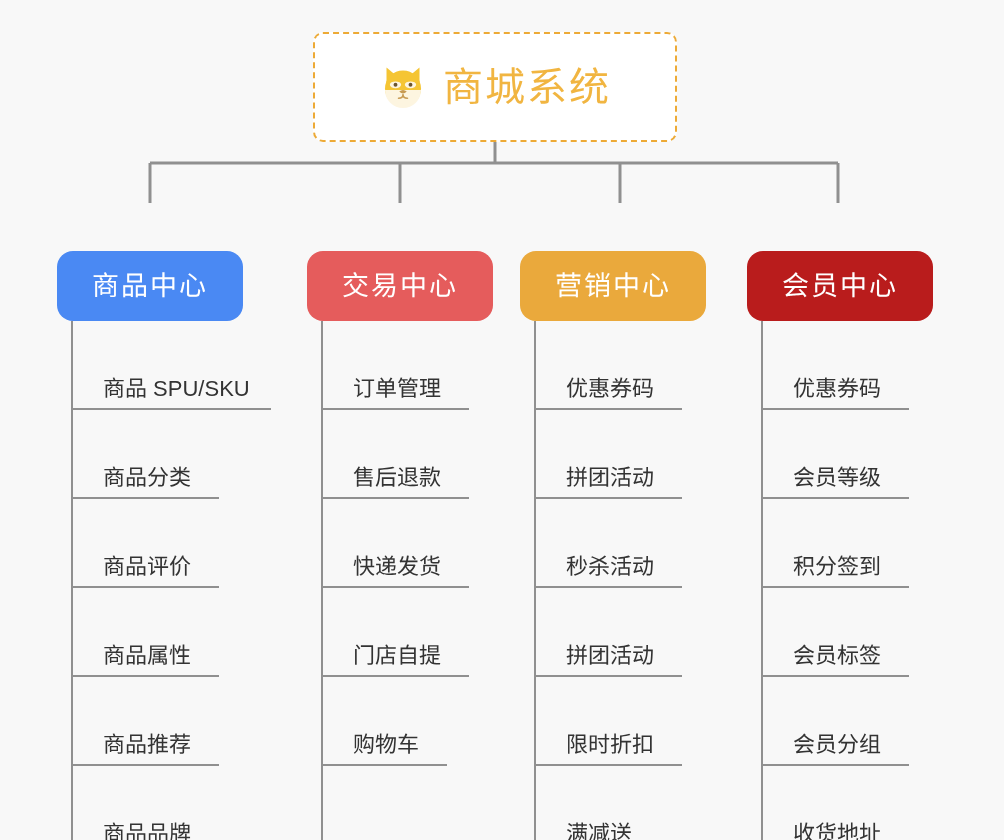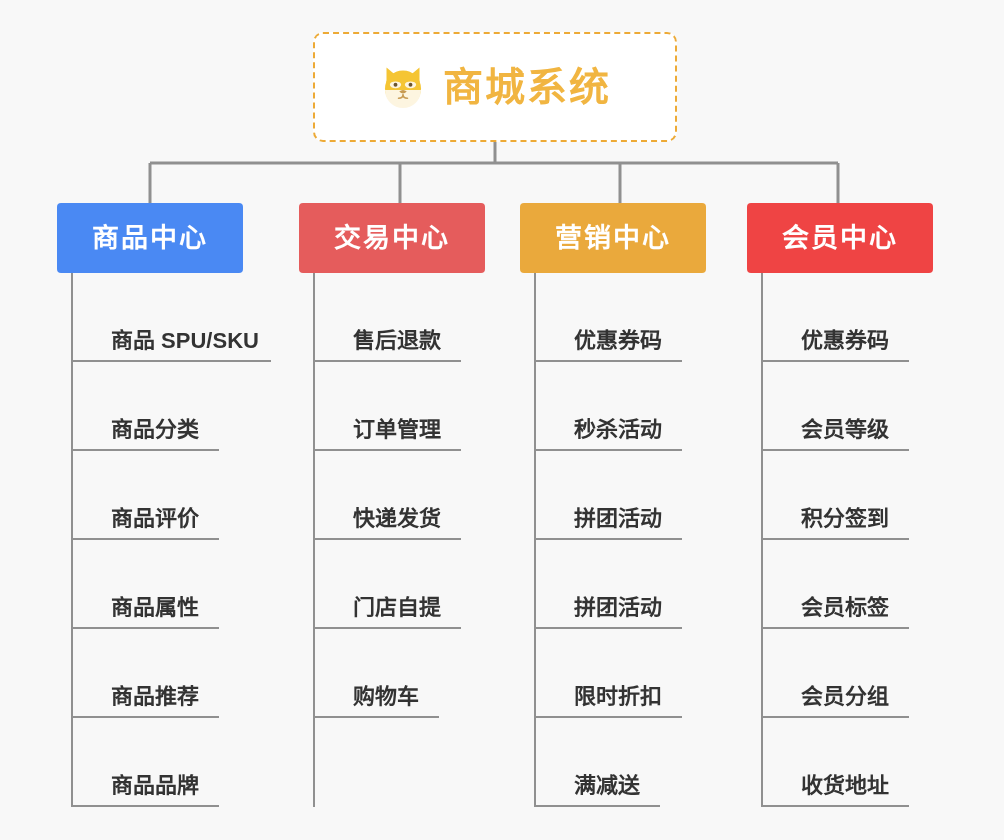--- a/index.html
+++ b/index.html
@@ -14,21 +14,20 @@
     font-family: "Liberation Sans", "DejaVu Sans", sans-serif;
     overflow: hidden;
     position: relative;
   }
 
   #mindmap {
     position: absolute;
     inset: 0;
     width: 932px;
     height: 840px;
-    font-weight: bold;
   }
 
   
   .root-node {
     position: absolute;
     left: 313px;
     top: 32px;
     width: 364px;
     height: 110px;
     background: #ffffff;
@@ -64,25 +63,26 @@
     pointer-events: none;
   }
 
   
   .branch {
     position: absolute;
     top: 203px;
   }
   .branch-head {
     height: 70px;
-    border-radius: 4px;
+    border-radius: 16px;
     display: flex;
     align-items: center;
     justify-content: center;
     box-sizing: border-box;
+    margin-top: 48px;
   }
   .branch-head-label {
     font-size: 27px;
     color: #ffffff;
     letter-spacing: 2px;
     line-height: 1;
     white-space: nowrap;
   }
 
   .leaf-list {
@@ -104,21 +104,20 @@
     box-sizing: border-box;
   }
   .leaf-label {
     position: absolute;
     left: 46px;
     bottom: 10px;
     font-size: 22px;
     color: #333333;
     white-space: nowrap;
     line-height: 1;
-    margin-left: 8px;
   }
   .leaf-underline {
     position: absolute;
     left: 14px;
     bottom: 0;
     height: 2px;
     background: #909090;
   }
 </style>
 </head>
@@ -179,32 +178,32 @@
           <div class="leaf">
             <span class="leaf-label">商品推荐</span>
             <div class="leaf-underline" style="width: 148px; background: rgb(144, 144, 144);"></div>
           </div>
           <div class="leaf">
             <span class="leaf-label">商品品牌</span>
             <div class="leaf-underline" style="width: 148px; background: rgb(144, 144, 144);"></div>
           </div>
         </div>
       </div>
-      <div class="branch" style="left: 299px; width: 186px;">
+      <div class="branch" style="left: 307px; width: 186px;">
         <div class="branch-head" style="background: rgb(229, 92, 92); width: 186px;">
           <span class="branch-head-label">交易中心</span>
         </div>
         <div class="leaf-list">
           <div class="leaf-trunk" style="height: 534px; background: rgb(144, 144, 144);"></div>
           <div class="leaf">
+            <span class="leaf-label">订单管理</span>
+            <div class="leaf-underline" style="width: 148px; background: rgb(144, 144, 144);"></div>
+          </div>
+          <div class="leaf">
             <span class="leaf-label">售后退款</span>
-            <div class="leaf-underline" style="width: 148px; background: rgb(144, 144, 144);"></div>
-          </div>
-          <div class="leaf">
-            <span class="leaf-label">订单管理</span>
             <div class="leaf-underline" style="width: 148px; background: rgb(144, 144, 144);"></div>
           </div>
           <div class="leaf">
             <span class="leaf-label">快递发货</span>
             <div class="leaf-underline" style="width: 148px; background: rgb(144, 144, 144);"></div>
           </div>
           <div class="leaf">
             <span class="leaf-label">门店自提</span>
             <div class="leaf-underline" style="width: 148px; background: rgb(144, 144, 144);"></div>
           </div>
@@ -218,43 +217,43 @@
         <div class="branch-head" style="background: rgb(234, 169, 60); width: 186px;">
           <span class="branch-head-label">营销中心</span>
         </div>
         <div class="leaf-list">
           <div class="leaf-trunk" style="height: 534px; background: rgb(144, 144, 144);"></div>
           <div class="leaf">
             <span class="leaf-label">优惠券码</span>
             <div class="leaf-underline" style="width: 148px; background: rgb(144, 144, 144);"></div>
           </div>
           <div class="leaf">
+            <span class="leaf-label">拼团活动</span>
+            <div class="leaf-underline" style="width: 148px; background: rgb(144, 144, 144);"></div>
+          </div>
+          <div class="leaf">
             <span class="leaf-label">秒杀活动</span>
-            <div class="leaf-underline" style="width: 148px; background: rgb(144, 144, 144);"></div>
-          </div>
-          <div class="leaf">
-            <span class="leaf-label">拼团活动</span>
             <div class="leaf-underline" style="width: 148px; background: rgb(144, 144, 144);"></div>
           </div>
           <div class="leaf">
             <span class="leaf-label">拼团活动</span>
             <div class="leaf-underline" style="width: 148px; background: rgb(144, 144, 144);"></div>
           </div>
           <div class="leaf">
             <span class="leaf-label">限时折扣</span>
             <div class="leaf-underline" style="width: 148px; background: rgb(144, 144, 144);"></div>
           </div>
           <div class="leaf">
             <span class="leaf-label">满减送</span>
             <div class="leaf-underline" style="width: 126px; background: rgb(144, 144, 144);"></div>
           </div>
         </div>
       </div>
       <div class="branch" style="left: 747px; width: 186px;">
-        <div class="branch-head" style="background: #ef4444; width: 186px; align-items: center;">
+        <div class="branch-head" style="background: #b91c1c; width: 186px; align-items: center;">
           <span class="branch-head-label">会员中心</span>
         </div>
         <div class="leaf-list">
           <div class="leaf-trunk" style="height: 534px; background: rgb(144, 144, 144);"></div>
           <div class="leaf">
             <span class="leaf-label">优惠券码</span>
             <div class="leaf-underline" style="width: 148px; background: rgb(144, 144, 144);"></div>
           </div>
           <div class="leaf">
             <span class="leaf-label">会员等级</span>

